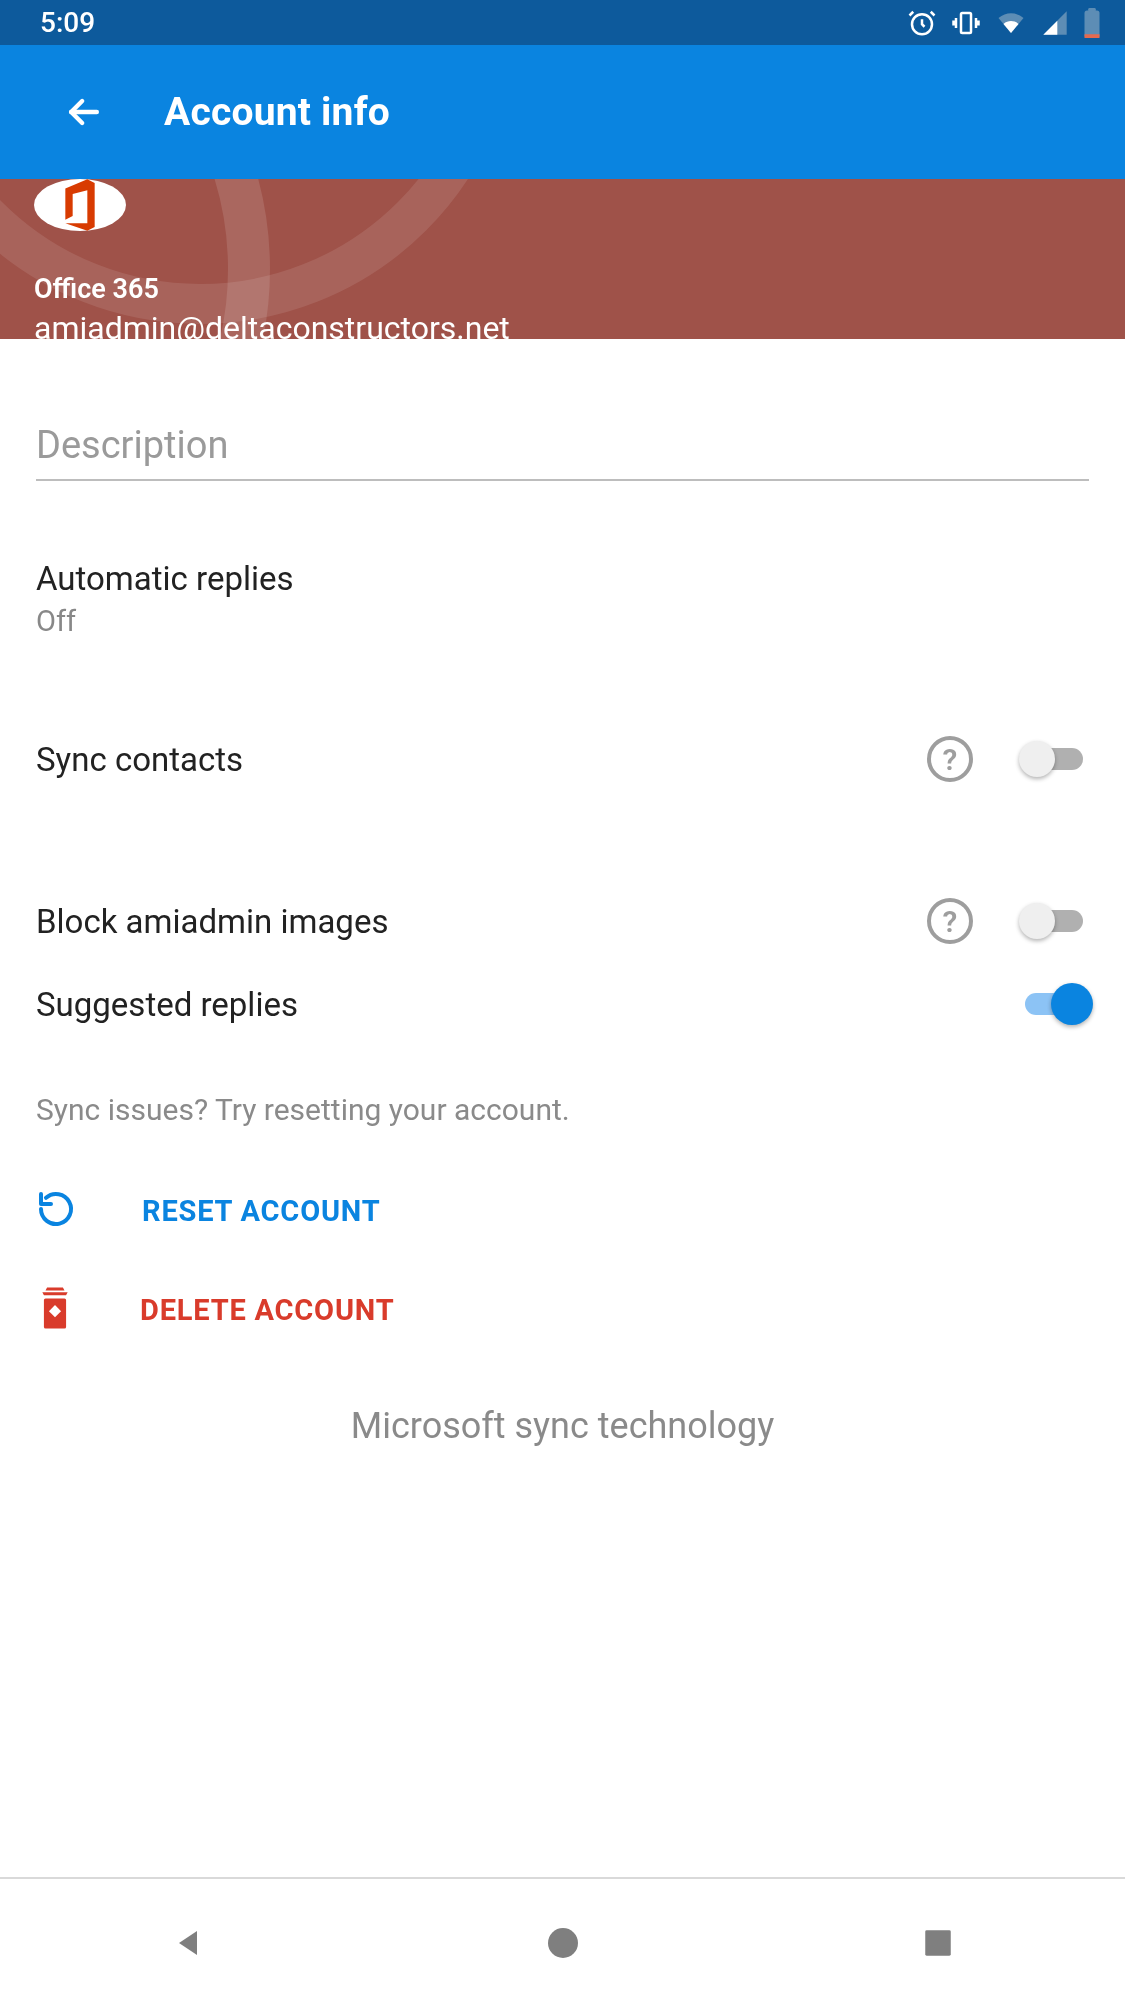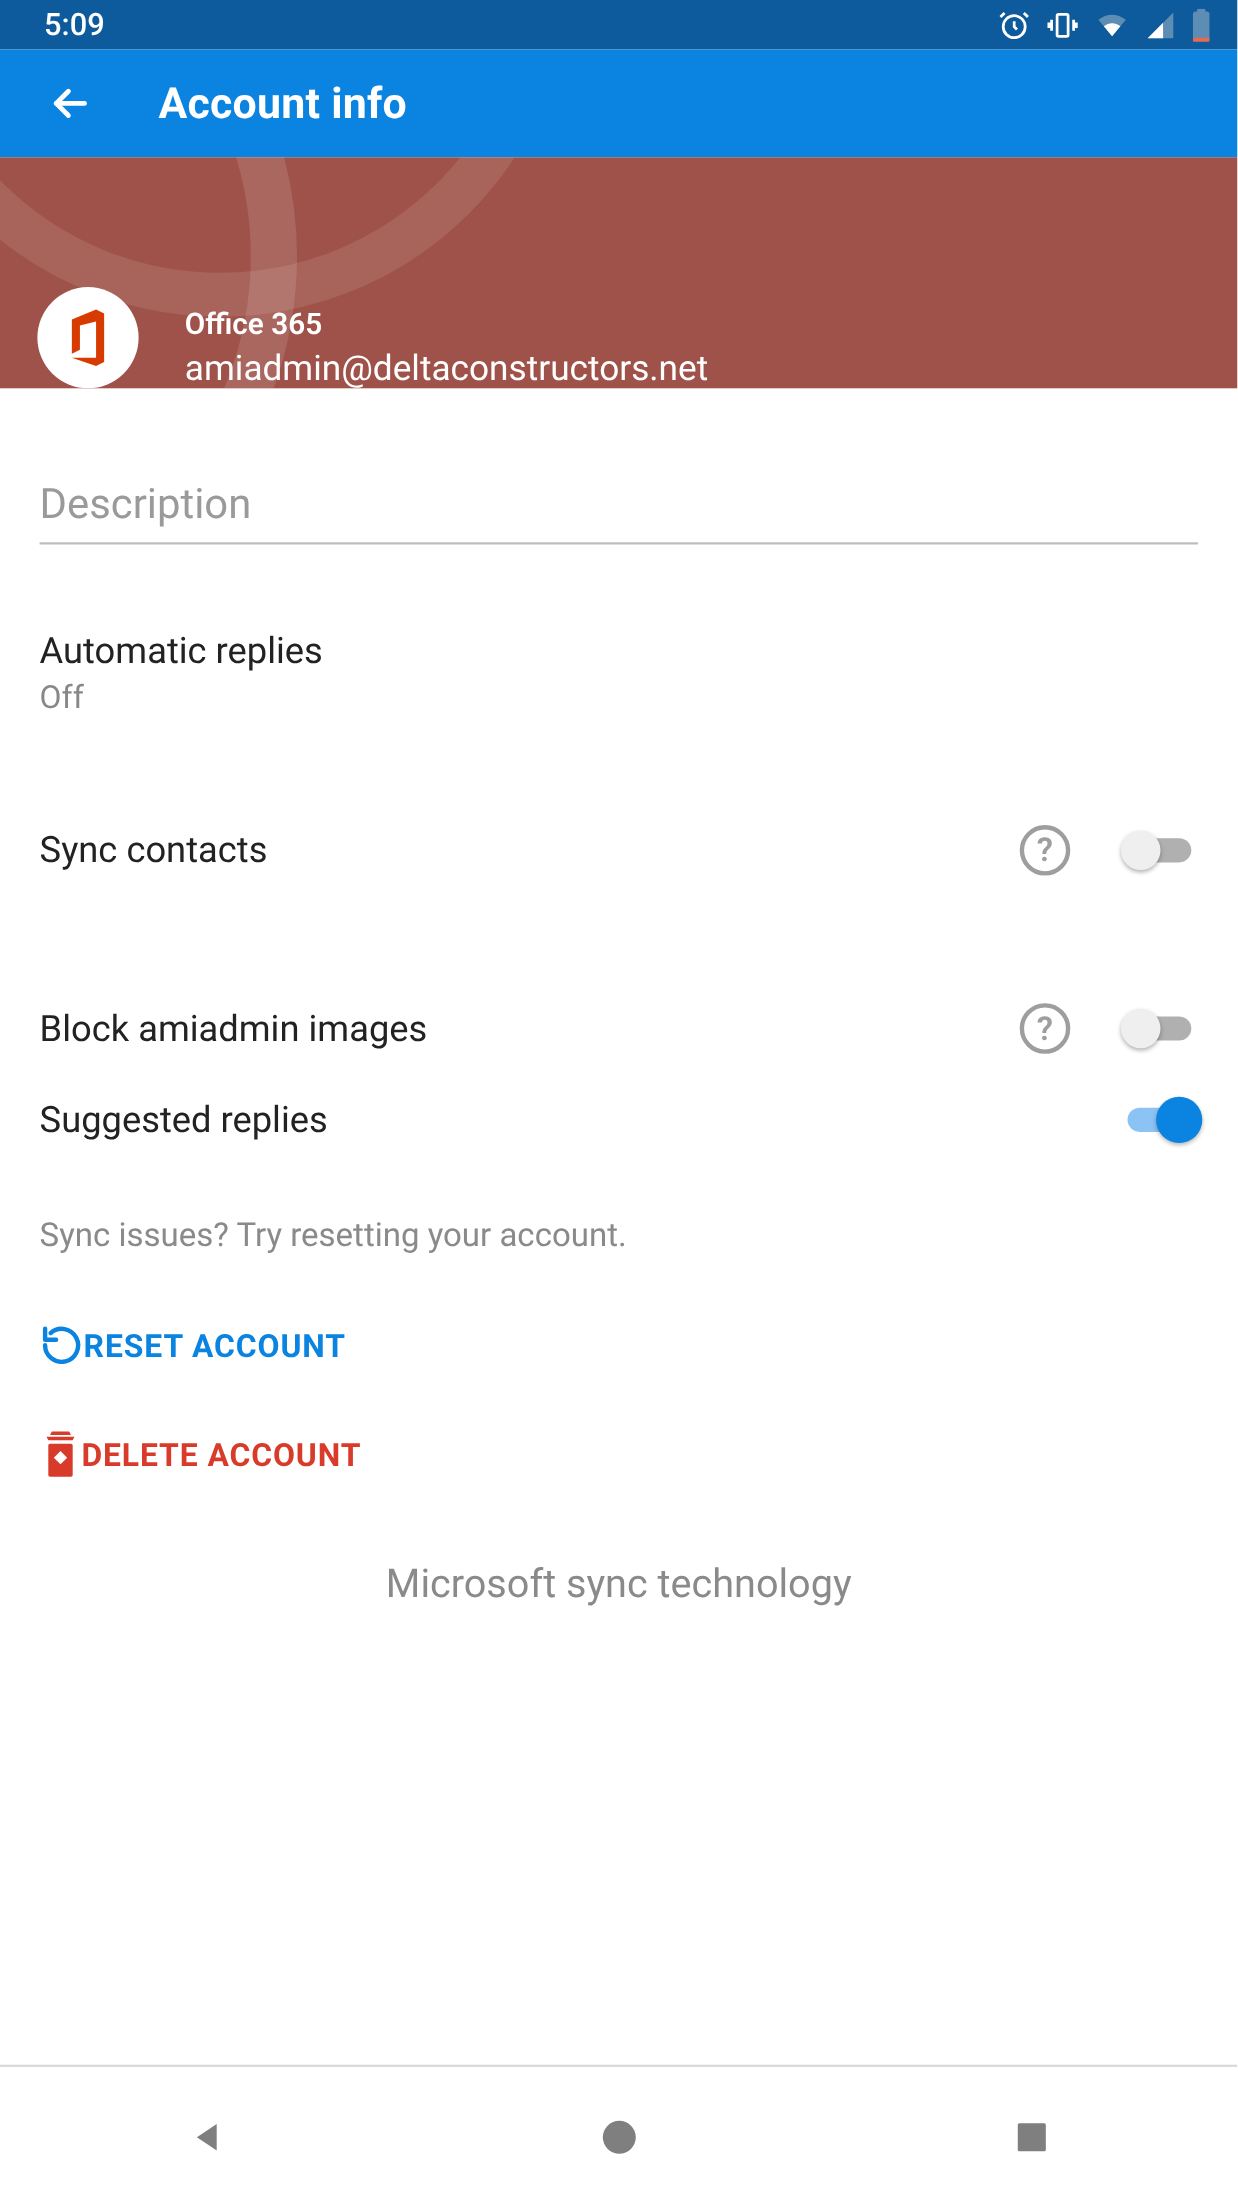--- a/index.html
+++ b/index.html
@@ -29,51 +29,52 @@
       font-weight: 500;
     }
     .status-bar .right {
       display: flex;
       align-items: center;
       gap: 14px;
     }
     .status-bar svg { display: block; }
     
     .app-bar {
-      height: 98px;
+      height: 134px;
       background: #0a84e0;
       display: flex;
       align-items: center;
-      padding-left: 40px;
+      padding-left: 60px;
       gap: 56px;
     }
     .app-bar .back {
       width: 48px;
       height: 48px;
       display: flex;
       align-items: center;
       justify-content: center;
       cursor: pointer;
     }
     .app-bar .title {
       color: #ffffff;
       font-size: 39px;
       font-weight: 700;
       letter-spacing: 0.2px;
     }
     
     .banner {
-      height: 210px;
+      height: 160px;
       background: #9f5249;
       position: relative;
       display: flex;
-      align-items: flex-end;
+      align-items: flex-start;
       padding-left: 34px;
       gap: 42px;
       overflow: hidden;
+      flex-direction: column;
     }
     .banner .ring { position: absolute; border-radius: 50%; }
     .banner .r1 {
       width: 700px; height: 700px;
       border: 42px solid rgba(255,255,255,0.12);
       left: -430px; top: -260px;
     }
     .banner .r2 {
       width: 640px; height: 640px;
       border: 40px solid rgba(255,255,255,0.10);
@@ -161,20 +162,21 @@
 
     .hint {
       margin-top: 68px;
       font-size: 30px;
       color: #8a8a8a;
     }
 
     .action-row {
       display: flex;
       align-items: center;
+      gap: 66px;
       margin-top: 62px;
       cursor: pointer;
     }
     .action-row .action-label {
       font-size: 29px;
       font-weight: 700;
       letter-spacing: 0.8px;
     }
     .action-row.reset  .action-label { color: #0a84e0; }
     .action-row.delete .action-label { color: #d93b2b; }

